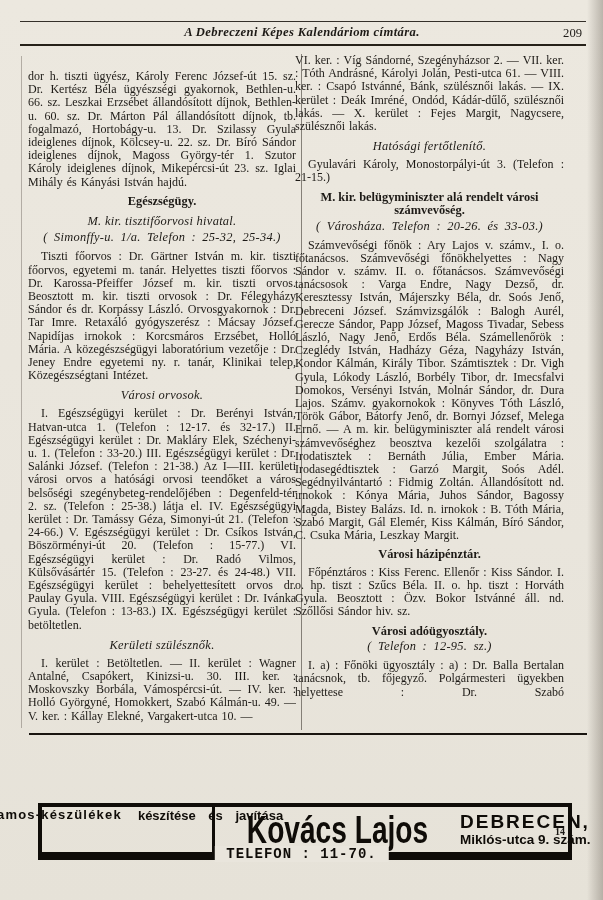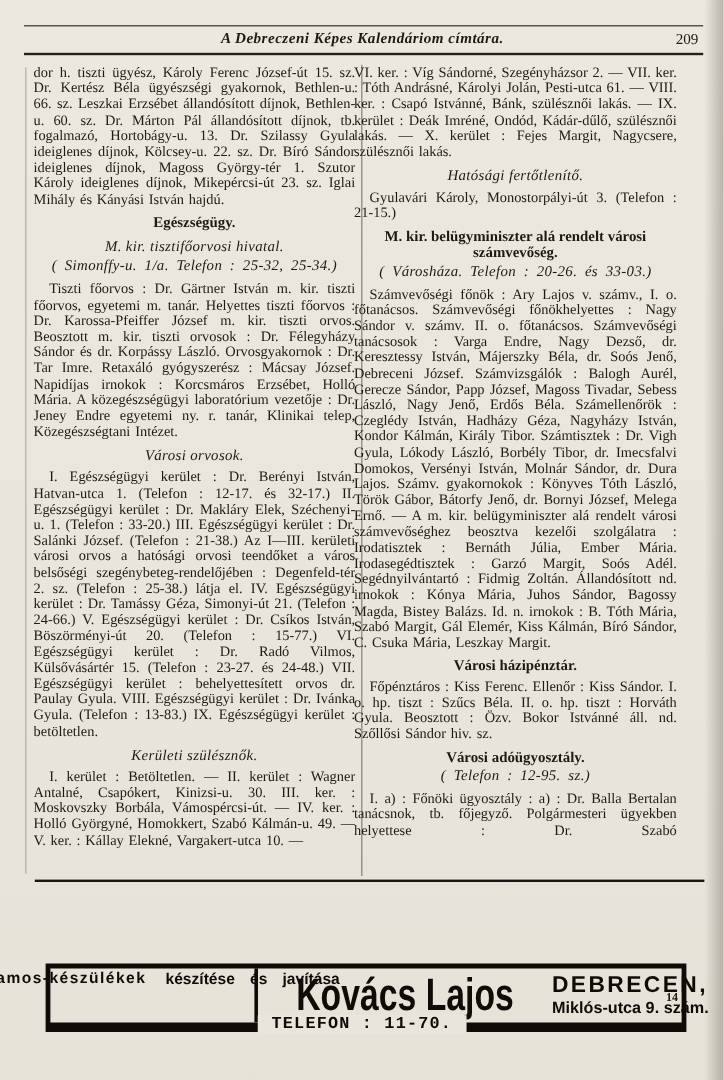--- a/index.html
+++ b/index.html
@@ -19,21 +19,21 @@
   
   .rule-top{position:absolute;left:20px;right:17px;top:21px;height:1px;background:#35302a;}
   .masthead{position:absolute;left:20px;right:19px;top:25px;height:17px;}
   .masthead-title{display:block;text-align:center;font-style:italic;font-weight:bold;
     font-size:12.6px;letter-spacing:.4px;}
   .masthead-num{position:absolute;right:2px;top:1px;font-size:12.6px;}
   .rule-head{position:absolute;left:20px;right:17px;top:44px;height:2px;background:#262119;}
 
   
   .col{position:absolute;top:54px;height:676px;overflow:hidden;}
-  .col-left{left:28px;width:268px;}
+  .col-left{left:28px;width:268px;margin-top:16px;}
   .col-right{left:295px;width:269px;}
   .col-divider{position:absolute;left:301px;top:54px;width:1px;height:676px;background:rgba(50,44,36,.55);}
   .para{font-size:12px;line-height:13.2px;text-align:justify;margin:0;word-spacing:1px;}
   .indent{text-indent:13px;}
   .cont-end{text-align-last:justify;}
   .head-bold{font-size:12.4px;font-weight:bold;text-align:center;margin:6px 8px 4px;line-height:13.5px;}
   .head-italic{font-size:12.4px;font-style:italic;text-align:center;margin:6px 0 4px;letter-spacing:.3px;}
   .sub-top{margin:6px 0 0;}
   .sub-bottom{margin:1px 0 5px;word-spacing:3px;}
   .tight-bottom{margin:6px 8px 1px;}

